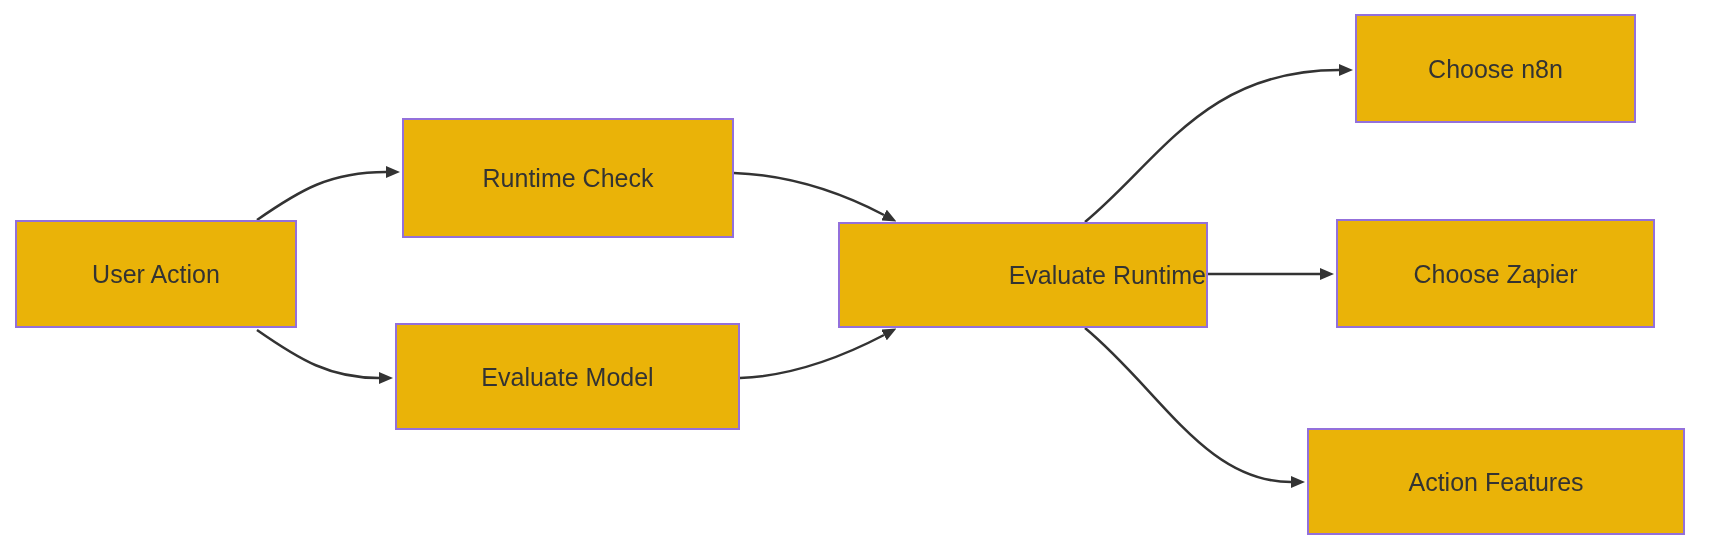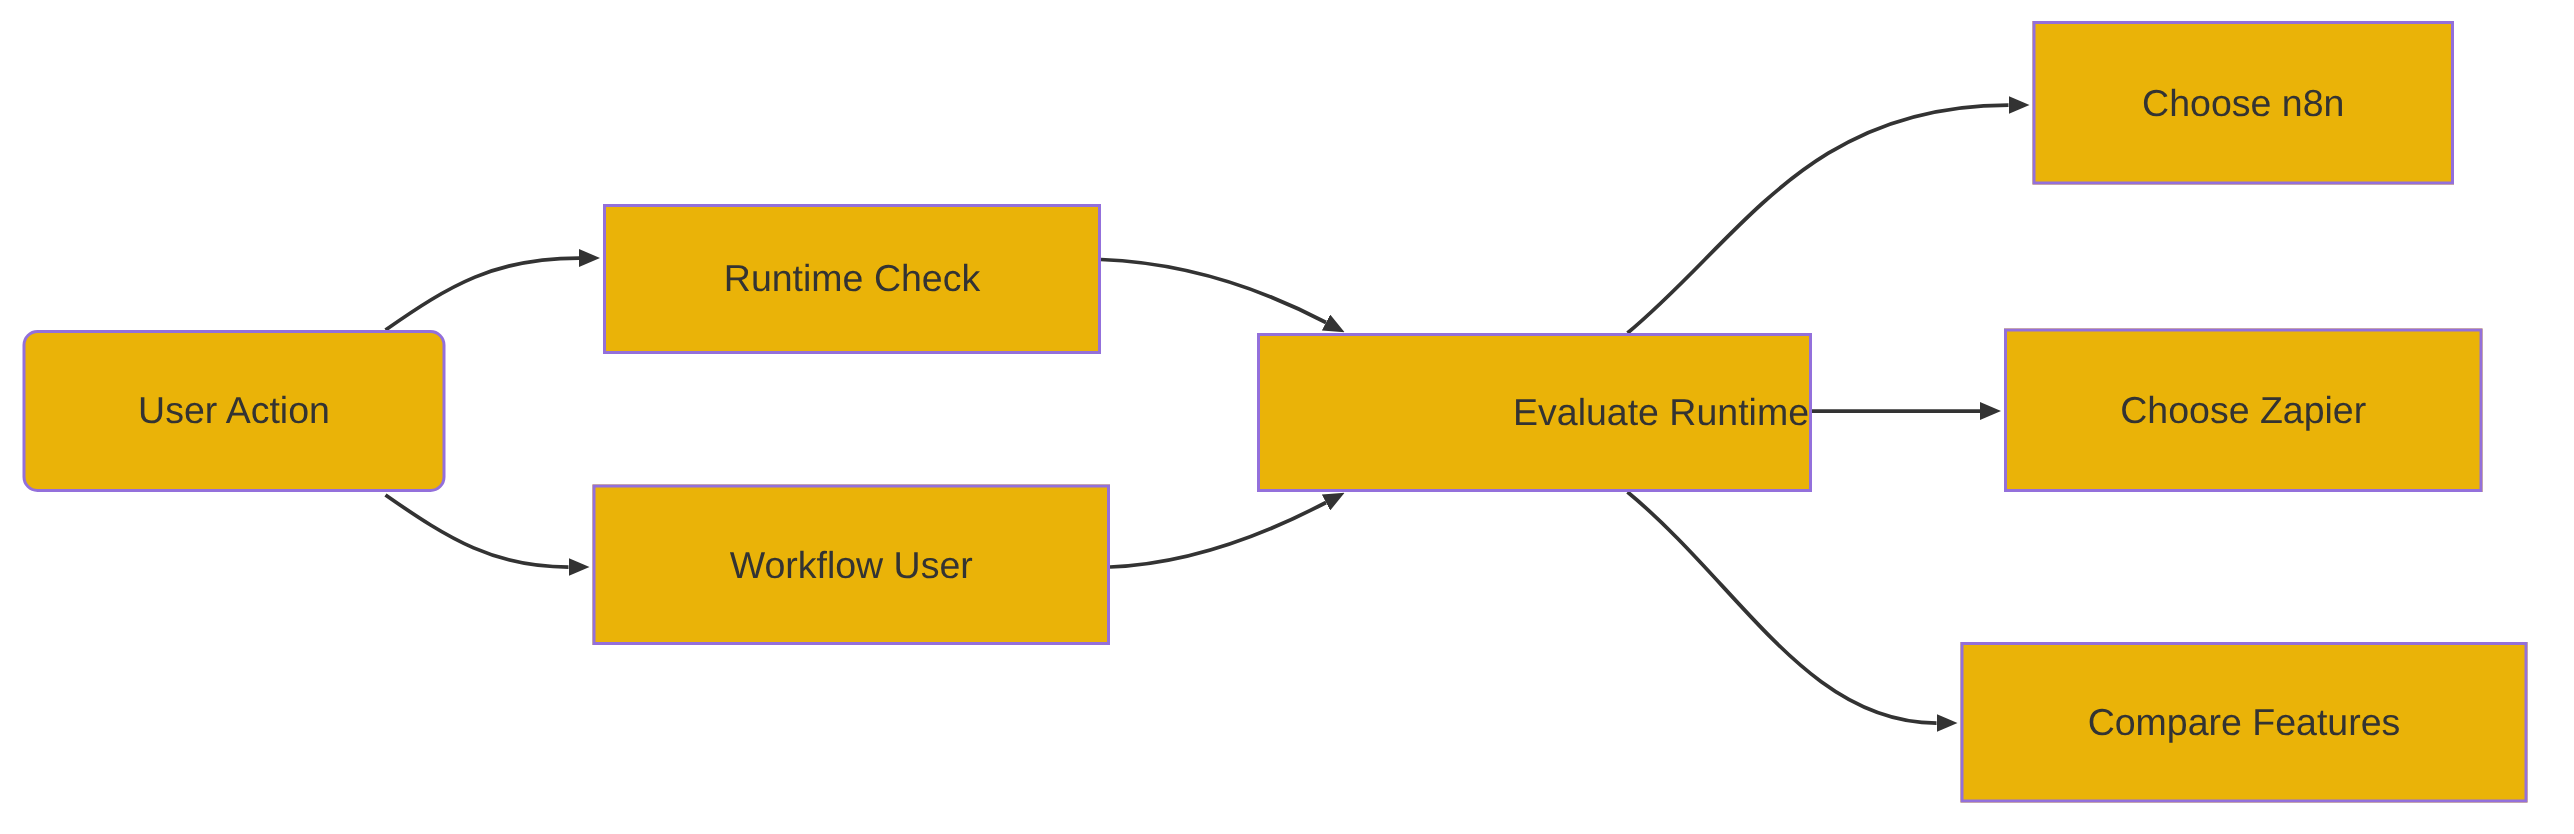--- a/index.html
+++ b/index.html
@@ -29,22 +29,22 @@
     border: 2px solid #9370DB;
     color: #333333;
     display: flex;
     align-items: center;
     justify-content: center;
     font-size: 25px;
     line-height: 1.2;
     text-align: center;
     white-space: nowrap;
   }
-  .node-user-action      { left: 15px;   top: 220px; width: 282px; height: 108px; border-radius: 10px; }
-  .node-runtime-check    { left: 402px;  top: 136px; width: 332px; height: 100px; }
+  .node-user-action      { left: 15px;   top: 220px; width: 282px; height: 108px; }
+  .node-runtime-check    { left: 402px;  top: 118px; width: 332px; height: 120px; }
   .node-workflow-model   { left: 395px;  top: 323px; width: 345px; height: 107px; }
   .node-evaluate-runtime { left: 838px;  top: 222px; width: 370px; height: 106px; justify-content: flex-end; }
   .node-choose-n8n       { left: 1355px; top: 14px;  width: 281px; height: 109px; }
   .node-choose-zapier    { left: 1336px; top: 219px; width: 319px; height: 109px; }
   .node-compare-features { left: 1307px; top: 428px; width: 378px; height: 107px; }
   .edge-path {
     fill: none;
     stroke: #333333;
     stroke-width: 2.5px;
   }
@@ -78,32 +78,32 @@
 
   <div class="node node-user-action">
     <span>User Action</span>
   </div>
 
   <div class="node node-runtime-check">
     <span>Runtime Check</span>
   </div>
 
   <div class="node node-workflow-model">
-    <span>Workflow User</span>
+    <span>Evaluate Model</span>
   </div>
 
   <div class="node node-evaluate-runtime">
     <span>Evaluate Runtime</span>
   </div>
 
   <div class="node node-choose-n8n">
     <span>Choose n8n</span>
   </div>
 
   <div class="node node-choose-zapier">
     <span>Choose Zapier</span>
   </div>
 
   <div class="node node-compare-features">
-    <span>Compare Features</span>
+    <span>Action Features</span>
   </div>
 
 </div>
 
 </body></html>

